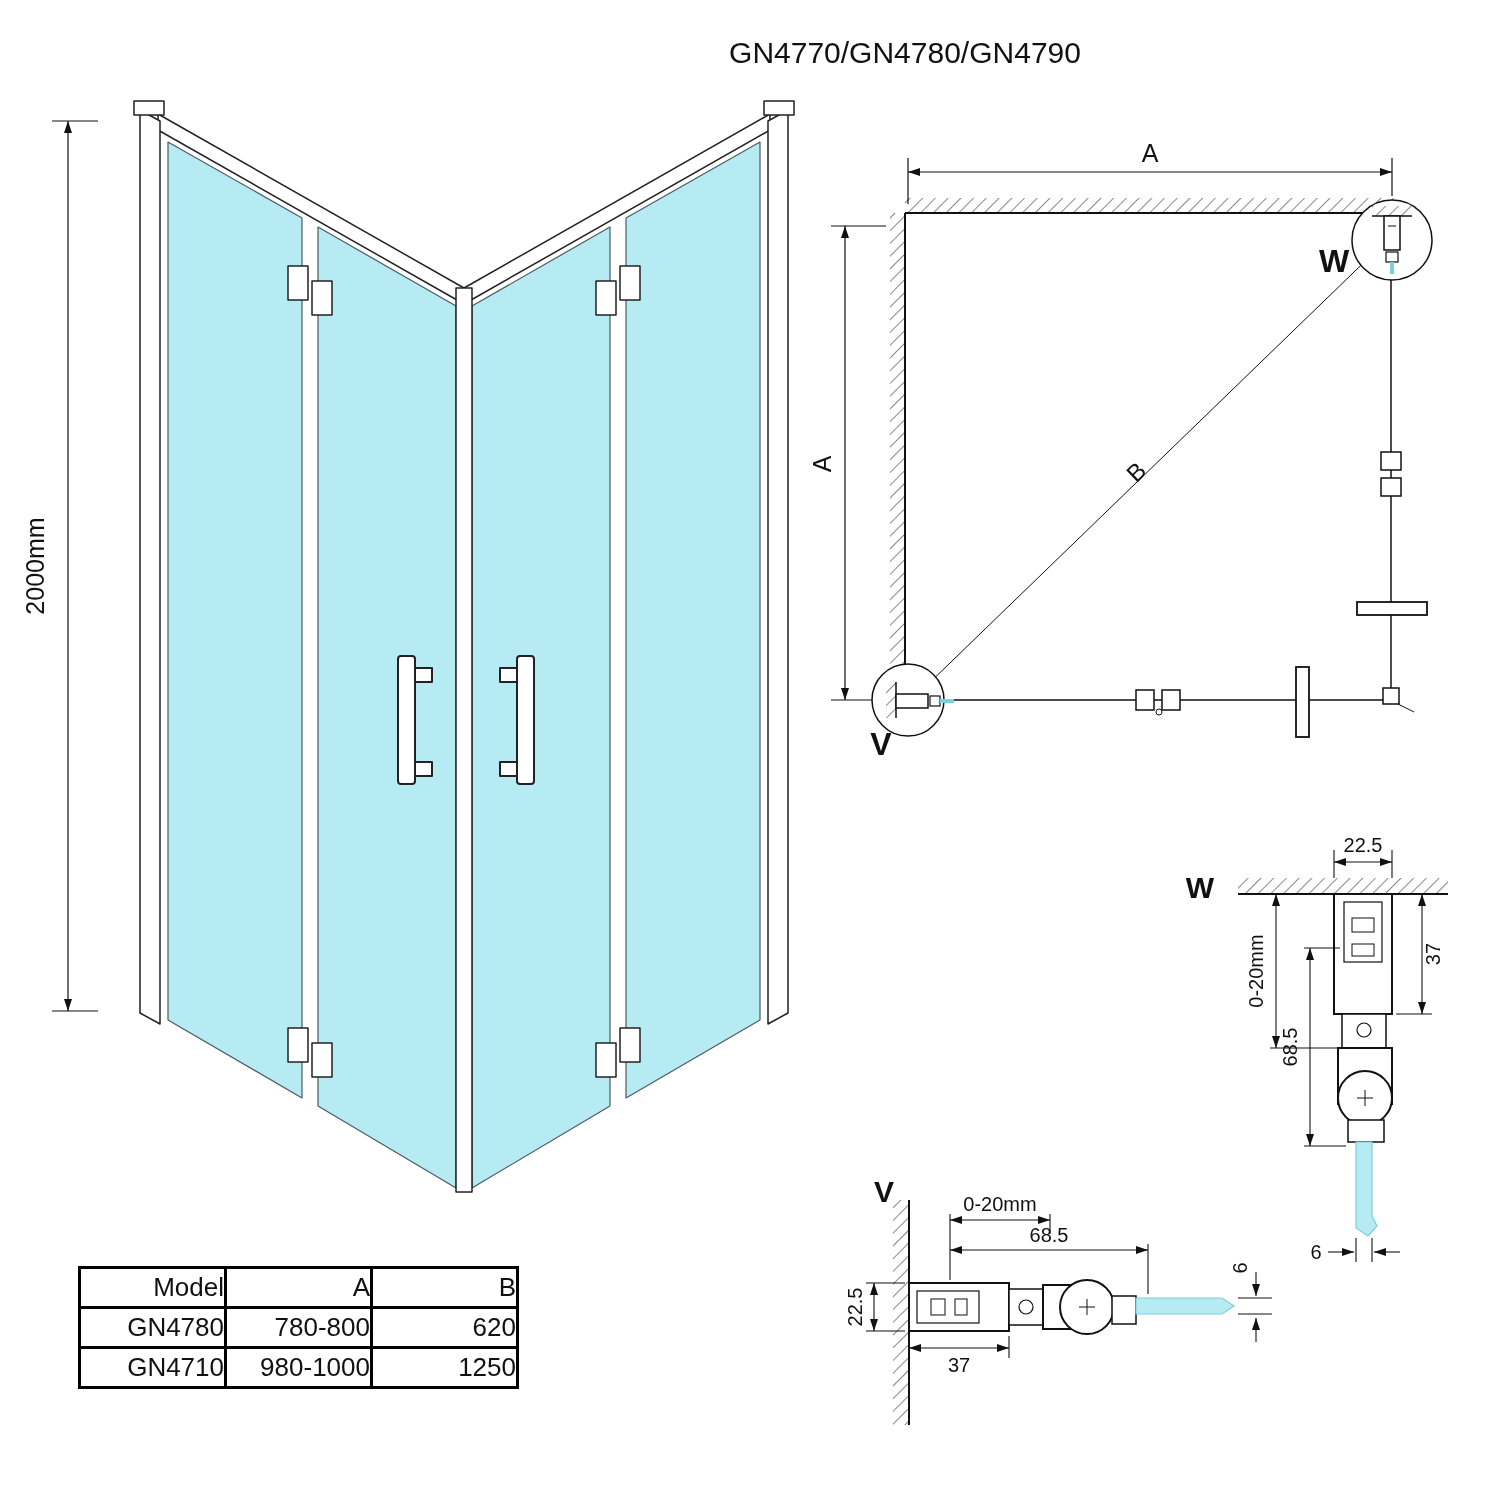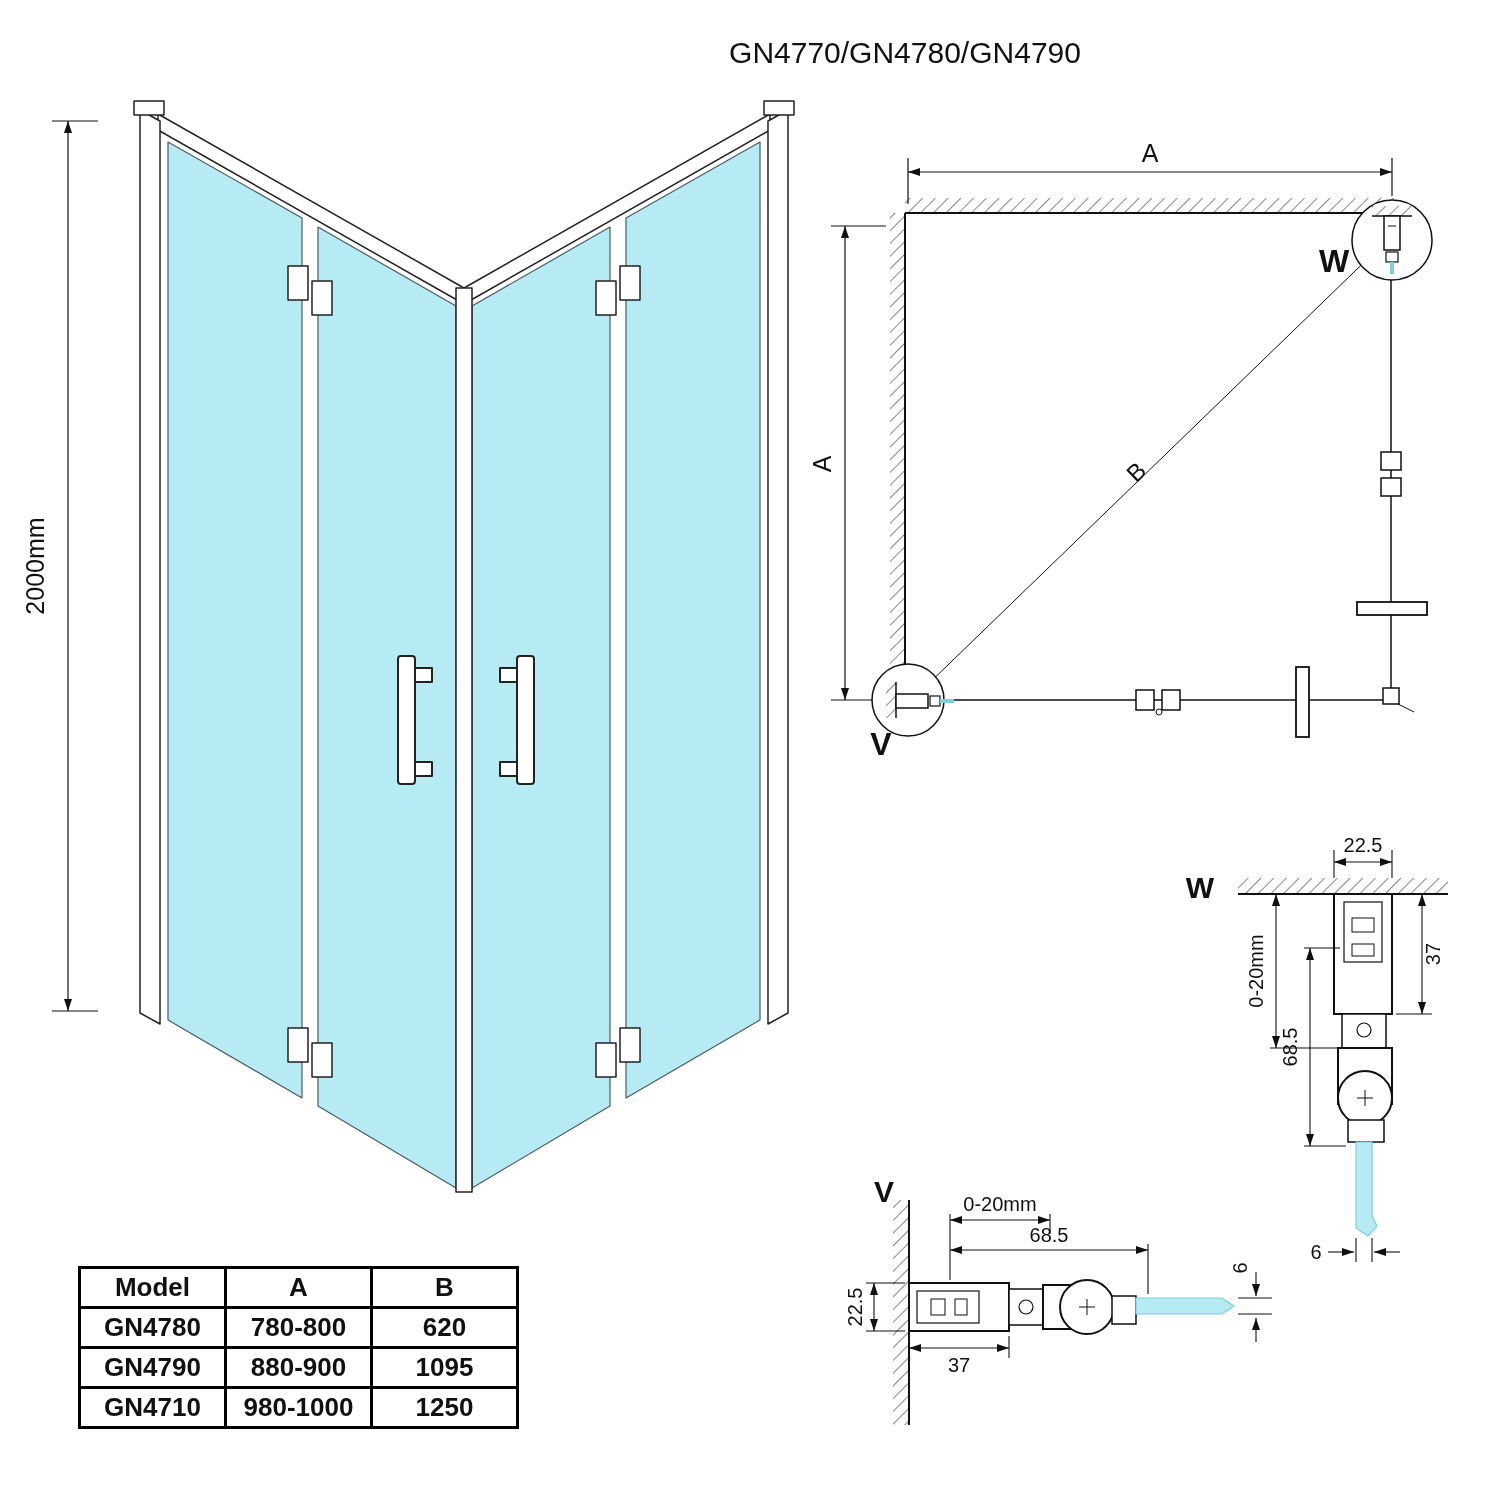--- a/index.html
+++ b/index.html
@@ -3,22 +3,22 @@
 <meta charset="utf-8">
 <style>
   *{box-sizing:border-box;}
   html,body{margin:0;padding:0;}
   body{width:1500px;height:1500px;background:#fff;position:relative;
        font-family:"Liberation Sans",sans-serif;color:#111;}
   #drawing{position:absolute;left:0;top:0;}
   text{fill:#111;stroke:none;font-family:"Liberation Sans",sans-serif;}
   .b{font-weight:bold;}
   .spec{position:absolute;left:78px;top:1266px;border-collapse:collapse;background:#fff;}
-  .spec th,.spec td{border:3px solid #000;width:146px;height:40px;text-align:center;
-       vertical-align:middle;font-size:26px;font-weight:700;padding:0;}
+  .spec th,.spec td{border:3px solid #000;width:146px;height:40px;text-align:right;
+       vertical-align:middle;font-size:26px;font-weight:400;padding:0;}
   .spec .col-b{width:130px;}
 </style>
 </head>
 <body>
 
 <svg id="drawing" width="1500" height="1500" viewBox="0 0 1500 1500">
   <defs>
     <marker id="arr" viewBox="0 0 12 12" refX="12" refY="6" markerWidth="12" markerHeight="12" orient="auto-start-reverse" markerUnits="userSpaceOnUse">
       <path d="M12,6 L0,2 L0,10 Z" fill="#111"></path>
     </marker>
@@ -267,23 +267,18 @@
       <th>B</th>
     </tr>
   </thead>
   <tbody>
     <tr>
       <td>GN4780</td>
       <td>780-800</td>
       <td>620</td>
     </tr>
     <tr>
-      <td>GN4790</td>
-      <td>880-900</td>
-      <td>1095</td>
-    </tr>
-    <tr>
       <td>GN4710</td>
       <td>980-1000</td>
       <td>1250</td>
     </tr>
   </tbody>
 </table>
 
 </body></html>

